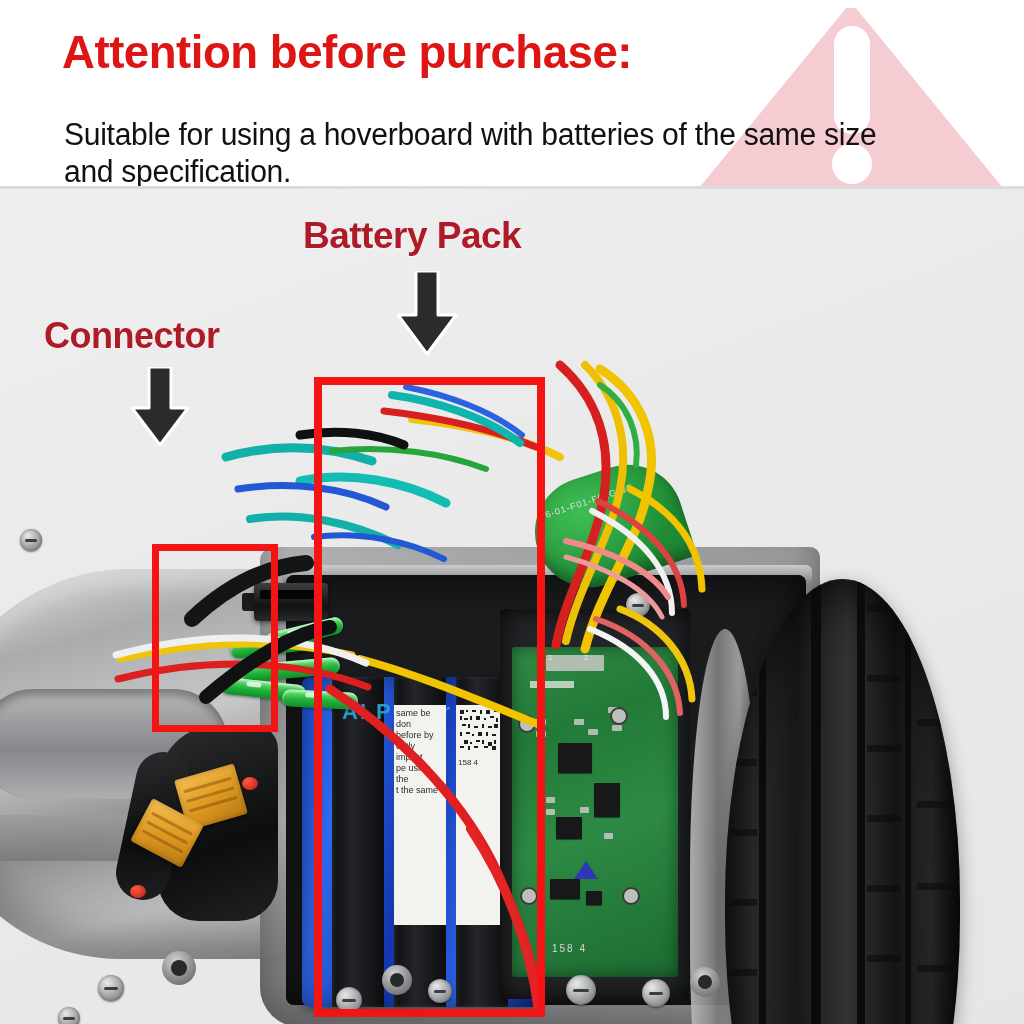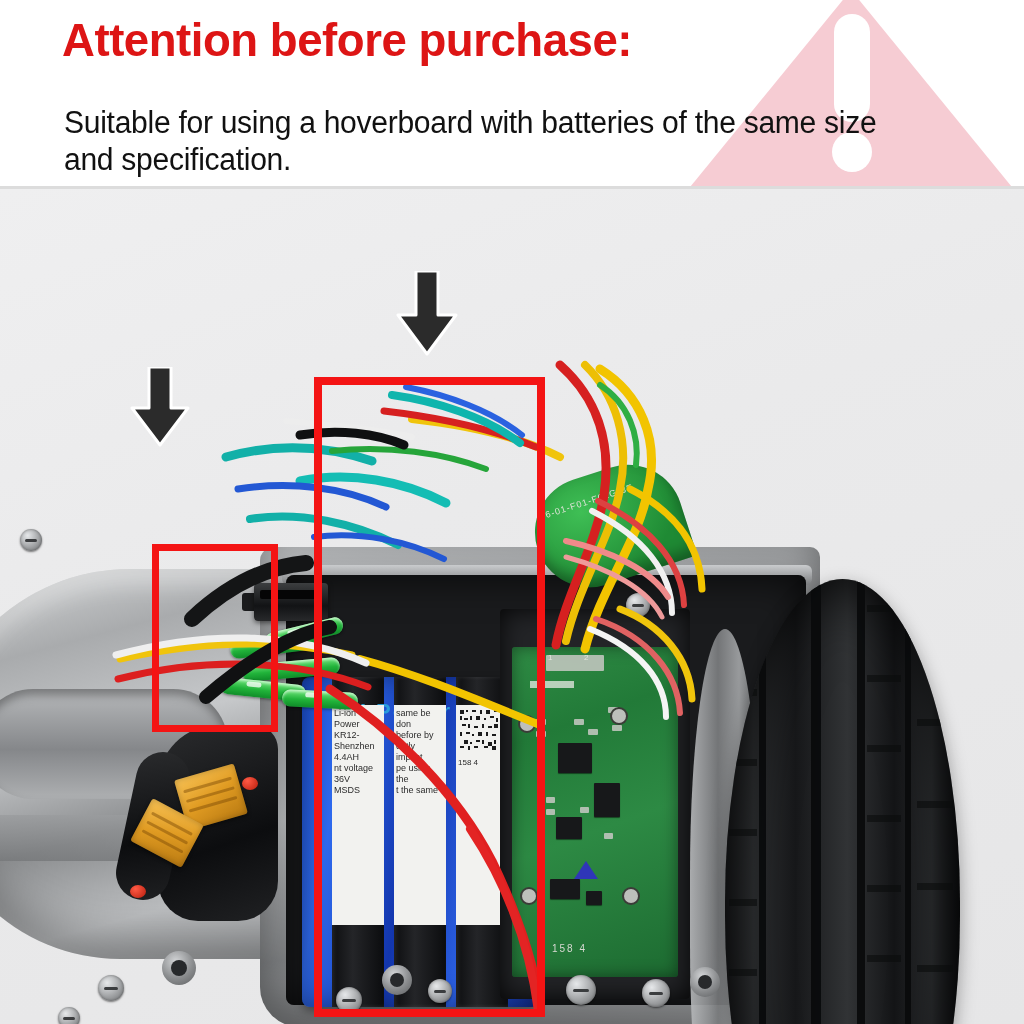--- a/index.html
+++ b/index.html
@@ -1,21 +1,21 @@
 <!DOCTYPE html>
 <html><head>
 <meta charset="utf-8">
 <style>
   html,body{margin:0;padding:0;background:#fff;}
   body{font-family:"Liberation Sans",sans-serif;}
   #page{position:relative;width:1024px;height:1024px;overflow:hidden;background:#ececed;}
 
   
   #banner{position:absolute;left:0;top:0;width:1024px;height:189px;background:#ffffff;overflow:hidden;}
-  #banner-inner{position:absolute;left:0;top:0;width:1024px;height:189px;}
+  #banner-inner{position:absolute;left:0;top:12px;width:1024px;height:189px;}
   .warn-tri{position:absolute;right:8px;top:-4px;width:330px;height:196px;}
   .warn-tri svg{display:block;}
   #attn-title{position:absolute;left:62px;top:16px;font-size:47px;line-height:1;font-weight:bold;color:#dd1515;
       letter-spacing:-0.5px;white-space:nowrap;transform:scaleX(0.97);transform-origin:left top;}
   #attn-body{position:absolute;left:64px;top:104px;width:880px;font-size:31px;line-height:37px;color:#111;
       letter-spacing:-0.3px;transform:scaleX(0.97);transform-origin:left top;}
   #banner-bot-edge{position:absolute;left:0;top:186px;width:1024px;height:3px;background:#dcdcdc;}
 
   
   #photo{position:absolute;left:0;top:189px;width:1024px;height:835px;
@@ -165,29 +165,20 @@
       <div id="tray-lip"></div>
       <div id="tray"></div>
 
       <div id="batt">
         <div class="cellwrap" id="cw1"></div>
         <div class="cellwrap" id="cw2"></div>
         <div class="cellwrap" id="cw3"></div>
 
         <div class="brand-txt">AI Power</div>
 
-        <div class="batt-label" id="bl1">
-          <div>Li-ion Power</div>
-          <div>KR12-</div>
-          <div>Shenzhen</div>
-          <div>4.4AH</div>
-          <div>nt voltage</div>
-          <div>36V</div>
-          <div>MSDS</div>
-        </div>
         <div class="batt-label" id="bl2">
           <div>same be don</div>
           <div>before by</div>
           <div>ently impact</div>
           <div>pe using the</div>
           <div>t the same</div>
         </div>
         <div class="batt-label" id="bl3">
           <svg width="44" height="44" viewBox="0 0 22 22">
             <rect width="22" height="22" fill="#f2f2ef"></rect>
@@ -374,26 +365,28 @@
 
         <path d="M192,430 C224,400 262,378 306,374" stroke="#141516" stroke-width="16"></path>
         <path d="M206,508 C246,474 288,446 330,438" stroke="#101112" stroke-width="14"></path>
         <path d="M300,246 C338,240 376,244 404,256" stroke="#0f1011" stroke-width="9"></path>
       </g>
     </svg>
 
     <div class="redbox" id="box-battery"></div>
     <div class="redbox" id="box-connector"></div>
 
+    <div class="callout-label" id="lbl-battery">Battery Pack</div>
     <div class="arrow" id="arr-battery">
       <svg width="62" height="85" viewBox="0 0 62 85">
         <polygon points="20,0 42,0 42,44 60,44 31,83 2,44 20,44" fill="#2b2b2b" stroke="#ffffff" stroke-width="3" stroke-linejoin="round"></polygon>
       </svg>
     </div>
 
+    <div class="callout-label" id="lbl-connector">Connector</div>
     <div class="arrow" id="arr-connector">
       <svg width="60" height="80" viewBox="0 0 60 80">
         <polygon points="19,0 41,0 41,41 58,41 30,78 2,41 19,41" fill="#2b2b2b" stroke="#ffffff" stroke-width="3" stroke-linejoin="round"></polygon>
       </svg>
     </div>
 
   </div>
 </div>
 
 </body></html>

